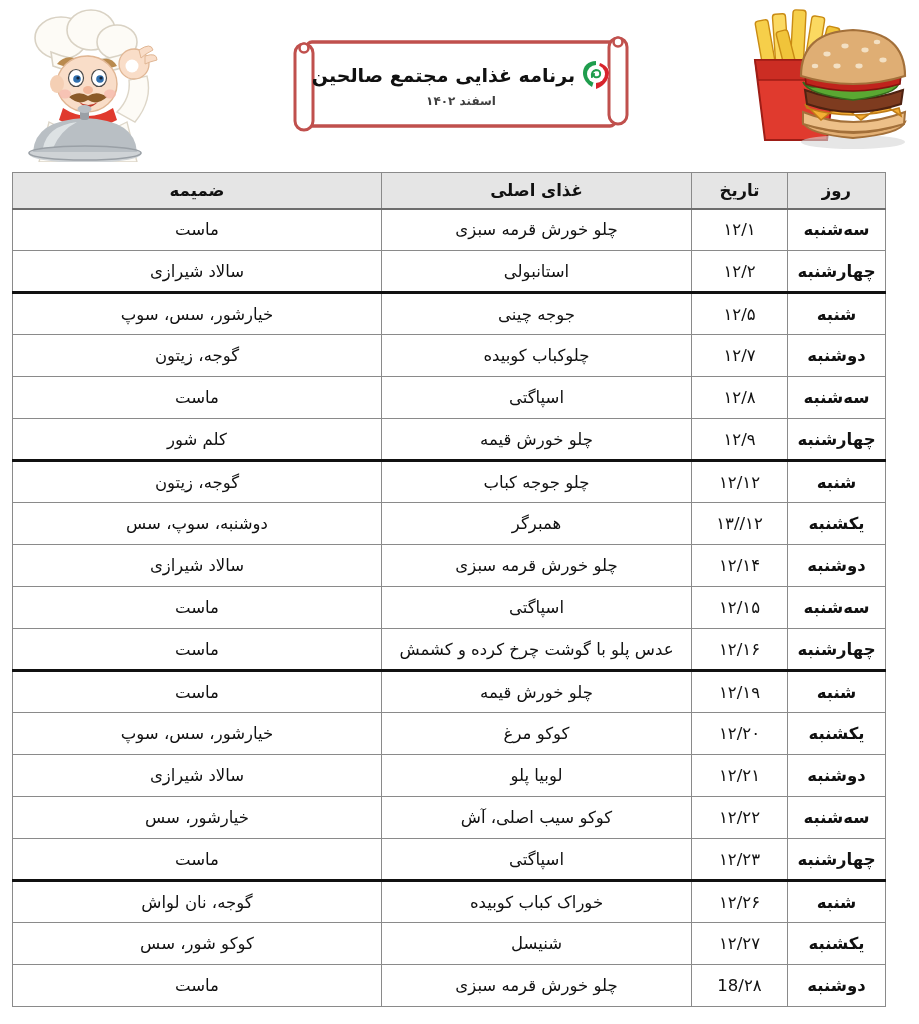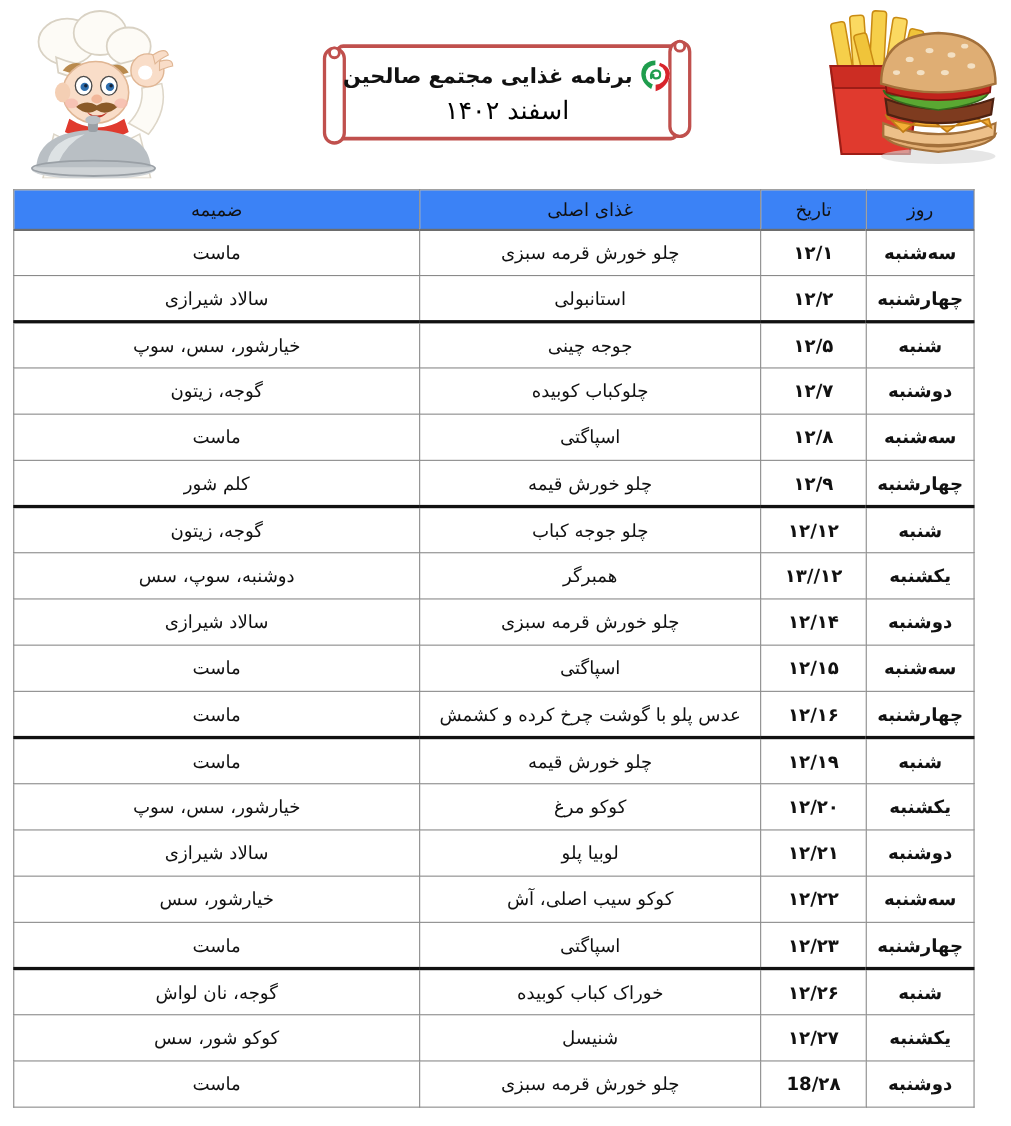--- a/index.html
+++ b/index.html
@@ -74,23 +74,23 @@
     gap: 7px;
   }
   .banner-title {
     font-size: 19px;
     font-weight: bold;
     color: #111111;
     letter-spacing: 0px;
     white-space: nowrap;
   }
   .banner-sub {
-    font-size: 23px;
-    font-weight: normal;
-    color: #000000;
+    font-size: 12px;
+    font-weight: bold;
+    color: #404040;
     white-space: nowrap;
   }
   .logo-mark {
     width: 28px;
     height: 30px;
     flex: 0 0 auto;
   }
 
   
   .table-wrap {
@@ -112,38 +112,38 @@
     vertical-align: middle;
     font-size: 16.5px;
     color: #111111;
     padding: 0 4px;
     height: 42px;
     box-sizing: border-box;
     white-space: nowrap;
     overflow: hidden;
   }
   table.menu thead th {
-    background: #3b82f6;
-    font-weight: normal;
+    background: #e5e5e5;
+    font-weight: bold;
     height: 36px;
     font-size: 16.5px;
     border-bottom: 2px solid #6d6d6d;
   }
   
   .col-day   { width: 98px; }
   .col-date  { width: 96px; }
   .col-main  { width: 310px; }
   .col-side  { width: 369px; }
 
   td.cell-day {
     font-weight: bold;
     margin-top: 40px;
   }
   td.cell-date {
-    font-weight: bold;
+    font-weight: normal;
     letter-spacing: 0.3px;
   }
 
   
   tr.week-end > td {
     border-bottom: 3px solid #111111;
   }
   tr.last-row > td {
     border-bottom: 1px solid #8a8a8a;
   }

